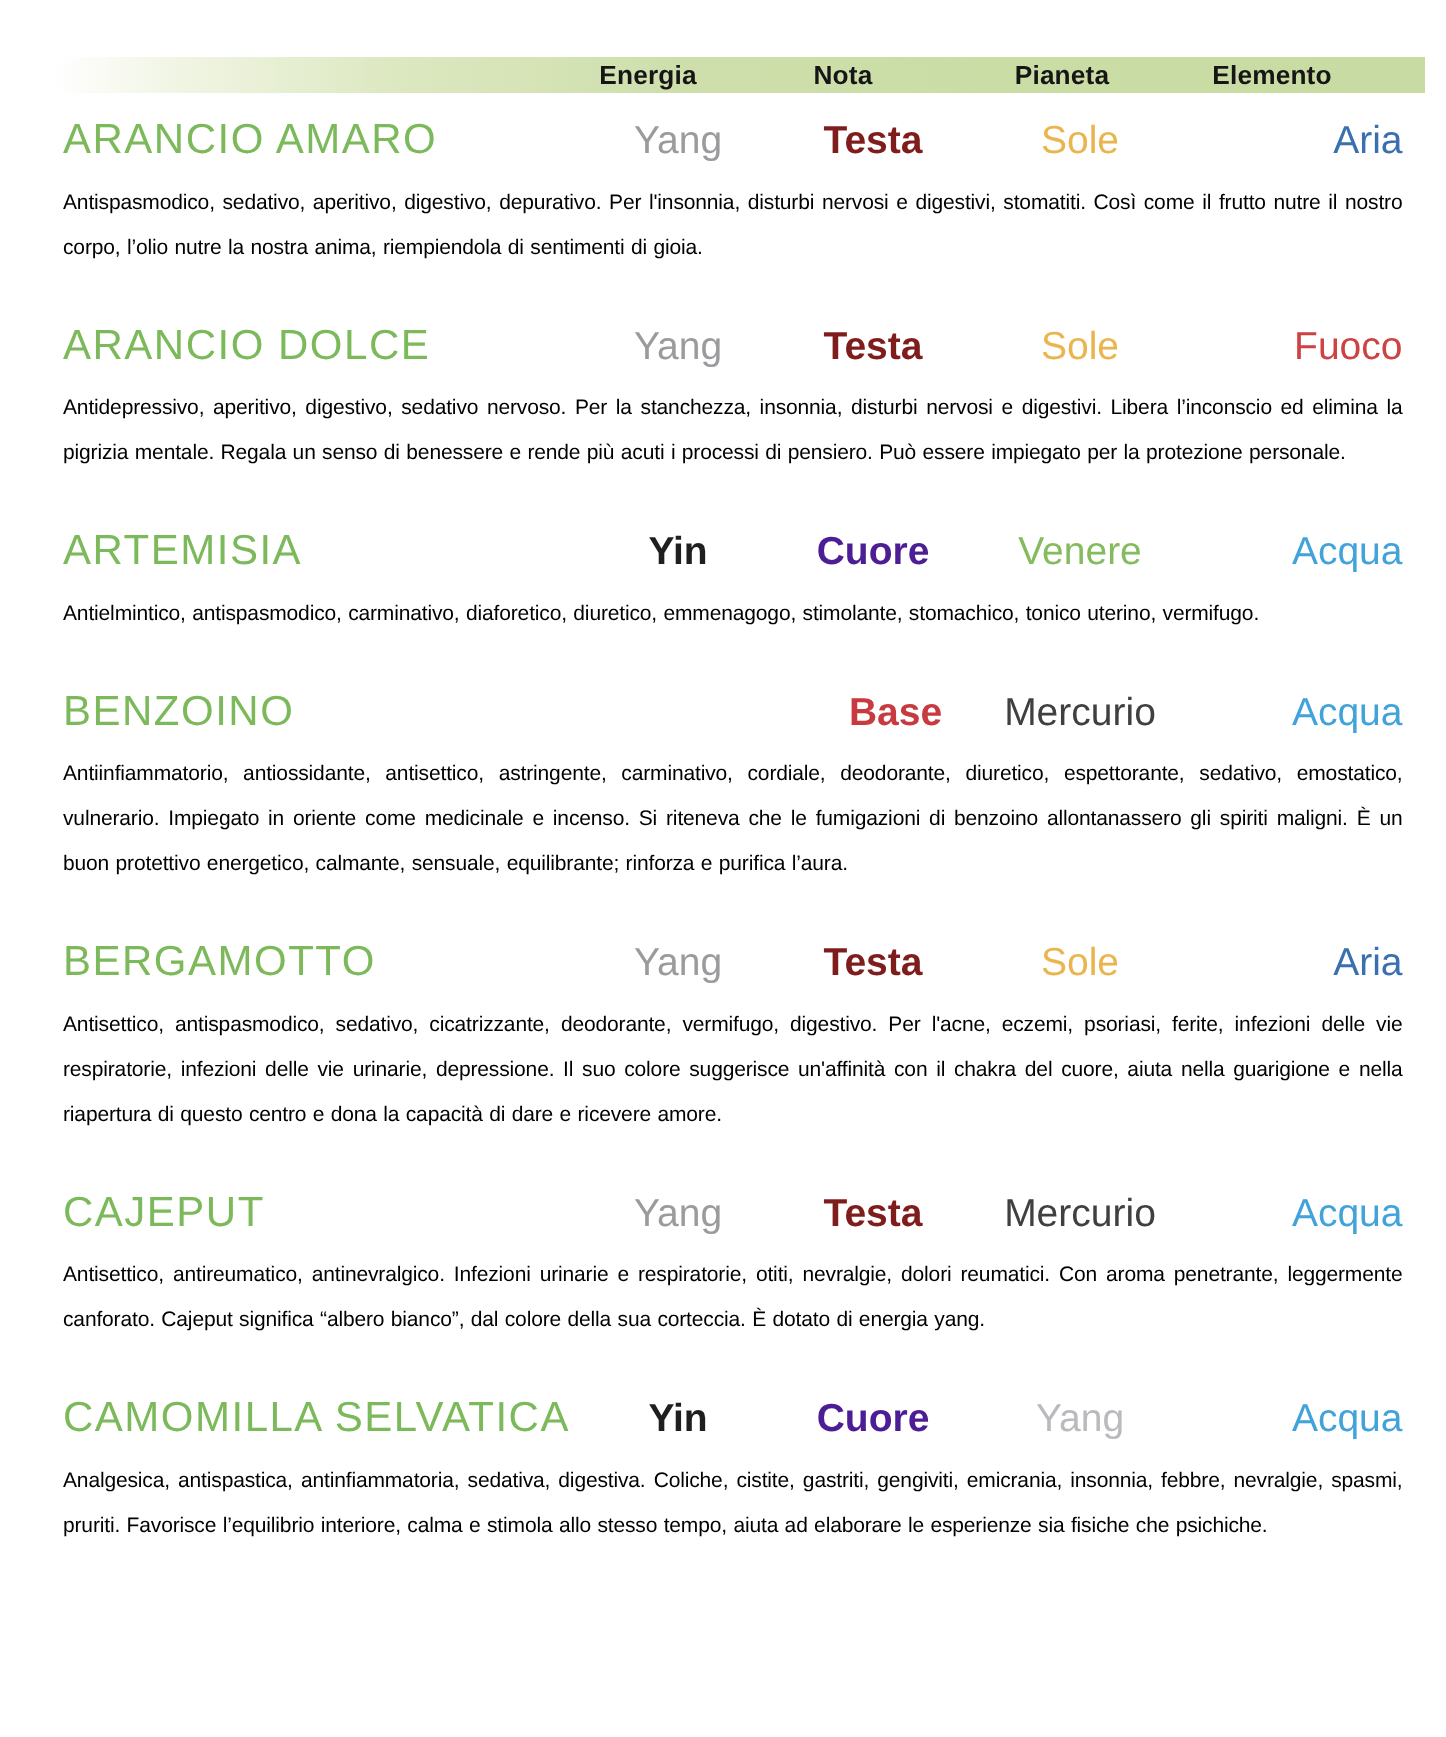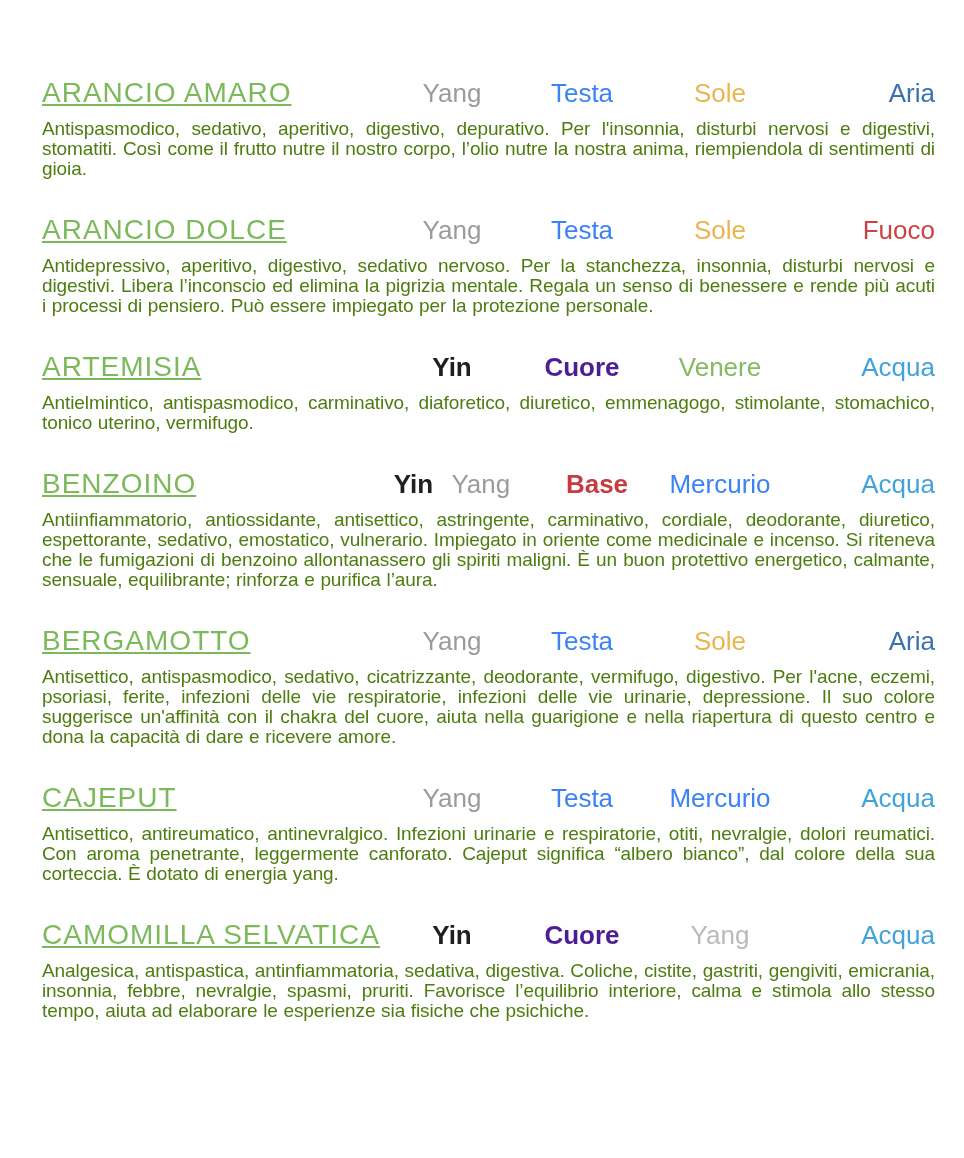--- a/index.html
+++ b/index.html
@@ -27,57 +27,63 @@
   .col-pianeta  { left: 592px; width: 160px; }
   .col-elemento { right: 2px;  width: 200px; text-align: right; }
 
   
   .content { position: absolute; left: 42px; top: 76px; width: 893px; }
   .entry { margin: 0 0 34px 0; }
   .entry-heading { position: relative; height: 34px; margin-bottom: 9px; }
   .name {
     position: absolute; left: 0; top: 0; margin: 0;
     font-size: 28px; font-weight: 400; letter-spacing: 1px;
-    line-height: 34px; color: #7bb95a; white-space: nowrap; text-decoration: underline;
+    line-height: 34px; color: #7bb95a; white-space: nowrap;
   }
   .cell {
     position: absolute; top: 0; height: 34px; line-height: 34px;
     font-size: 26px; text-align: center; white-space: nowrap;
   }
   .cell-energia  { left: 310px; width: 200px; }
   .cell-nota     { left: 460px; width: 160px; }
   .cell-pianeta  { left: 593px; width: 170px; }
   .cell-elemento { right: 0;    width: 170px; text-align: right; }
   .tok:empty { display: none; }
   .cell-energia .tok + .tok { margin-left: 11px; }
 
   
   .tok[data-variant="yang"]     { color: #9b9b9e; margin-top: 40px; }
   .tok[data-variant="yin"]      { color: #1f1f20; font-weight: 700; }
-  .tok[data-variant="testa"]    { color: #3b82f6; font-weight: 400; }
+  .tok[data-variant="testa"]    { color: #7f1d1d; font-weight: 700; }
   .tok[data-variant="cuore"]    { color: #4c1d95; font-weight: 700; }
   .tok[data-variant="base"]     { color: #c63a40; font-weight: 700; margin-left: 30px; }
   .tok[data-variant="sole"]     { color: #eab54e; }
   .tok[data-variant="venere"]   { color: #84bb5e; }
-  .tok[data-variant="mercurio"] { color: #3b82f6; margin-top: 24px; }
+  .tok[data-variant="mercurio"] { color: #404040; margin-top: 24px; }
   .tok[data-variant="luna"]     { color: #b9babd; }
   .tok[data-variant="aria"]     { color: #3a70b0; }
   .tok[data-variant="fuoco"]    { color: #cd4343; }
   .tok[data-variant="acqua"]    { color: #42a3da; }
 
   .desc {
-    margin: 0; font-size: 19px; line-height: 20px; color: #4d7c0f;
+    margin: 0; font-size: 14px; line-height: 30px; color: #000000;
     text-align: justify; letter-spacing: -0.1px; word-spacing: 0.5px;
   }
 </style>
 </head>
 <body>
 
 <div class="page">
 
+  <div class="bar">
+    <div class="col col-energia">Energia</div>
+    <div class="col col-nota">Nota</div>
+    <div class="col col-pianeta">Pianeta</div>
+    <div class="col col-elemento">Elemento</div>
+  </div>
 
   <div class="content">
 
     <section class="entry">
       <div class="entry-heading">
         <h2 class="name">ARANCIO AMARO</h2>
         <div class="cell cell-energia">
           <span class="tok" data-variant="yang">Yang</span>
           
         </div>
@@ -130,24 +136,20 @@
         <div class="cell cell-elemento">
           <span class="tok" data-variant="acqua">Acqua</span>
         </div>
       </div>
       <p class="desc">Antielmintico, antispasmodico, carminativo, diaforetico, diuretico, emmenagogo, stimolante, stomachico, tonico uterino, vermifugo.</p>
     </section>
 
     <section class="entry">
       <div class="entry-heading">
         <h2 class="name">BENZOINO</h2>
-        <div class="cell cell-energia">
-          <span class="tok" data-variant="yin">Yin</span>
-          <span class="tok" data-variant="yang">Yang</span>
-        </div>
         <div class="cell cell-nota">
           <span class="tok" data-variant="base">Base</span>
         </div>
         <div class="cell cell-pianeta">
           <span class="tok" data-variant="mercurio">Mercurio</span>
         </div>
         <div class="cell cell-elemento">
           <span class="tok" data-variant="acqua">Acqua</span>
         </div>
       </div>

